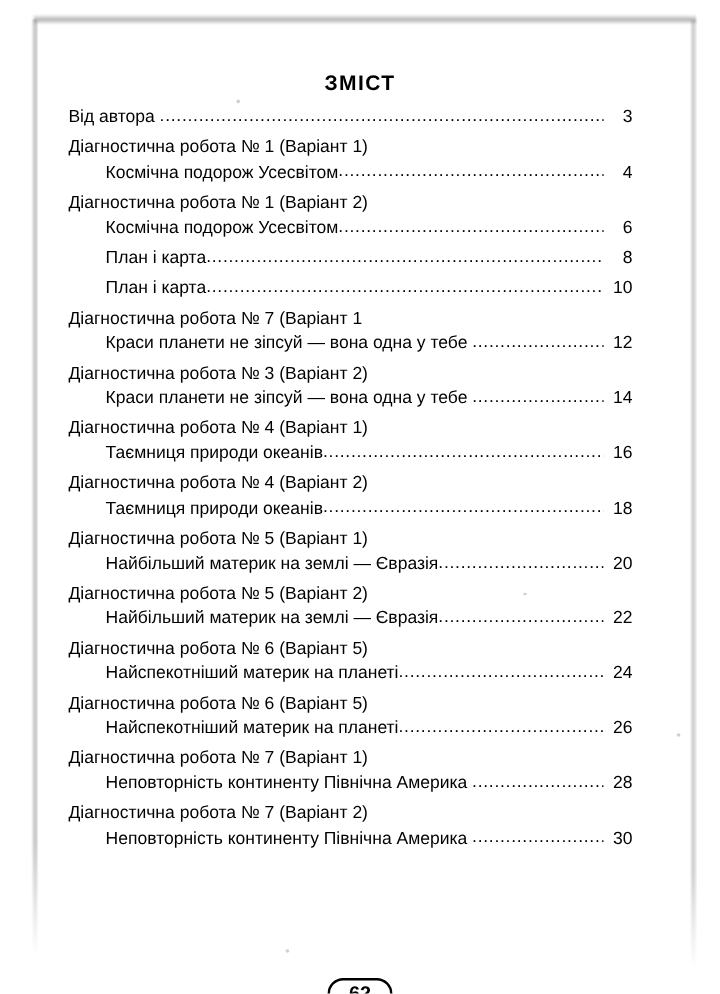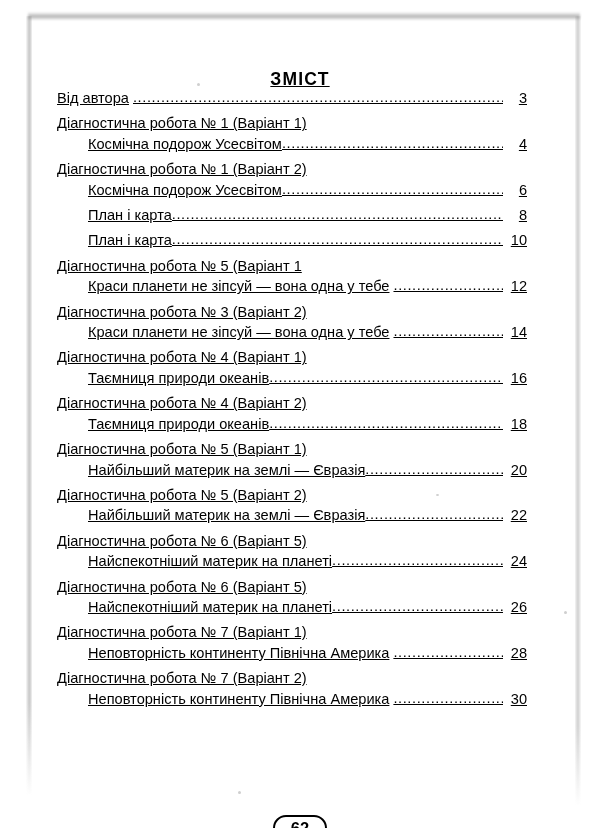--- a/index.html
+++ b/index.html
@@ -62,40 +62,38 @@
   .speck {
     position: absolute;
     background: #cfcfcf;
     border-radius: 50%;
   }
 
   
   #toc-heading {
     position: absolute;
     left: 0;
-    top: 57px;
+    top: 47px;
     width: 600px;
     text-align: center;
     font-size: 17.5px;
     font-weight: bold;
     letter-spacing: 1.2px;
     color: #000000;
-    text-decoration: underline;
   }
 
   
   #toc-list {
     position: absolute;
     left: 57px;
     top: 88px;
     width: 470px;
   }
   .toc-group {
     margin-bottom: 5px;
-    text-decoration: underline;
   }
   .toc-line {
     display: flex;
     align-items: baseline;
     font-size: 14.6px;
     color: #000000;
     line-height: 20.4px;
     white-space: nowrap;
   }
   .toc-line.sub {
@@ -204,21 +202,21 @@
     </div>
     <div class="toc-group">
       <div class="toc-line sub nogap">
         <span class="toc-title">План і карта</span>
         <span class="toc-dots"></span>
         <span class="toc-page">10</span>
       </div>
     </div>
     <div class="toc-group">
       <div class="toc-line">
-        <span class="toc-title">Діагностична робота № 5 (Варіант 1</span>
+        <span class="toc-title">Діагностична робота № 7 (Варіант 1</span>
       </div>
       <div class="toc-line sub gap">
         <span class="toc-title">Краси планети не зіпсуй — вона одна у тебе</span>
         <span class="toc-dots"></span>
         <span class="toc-page">12</span>
       </div>
     </div>
     <div class="toc-group">
       <div class="toc-line">
         <span class="toc-title">Діагностична робота № 3 (Варіант 2)</span>

